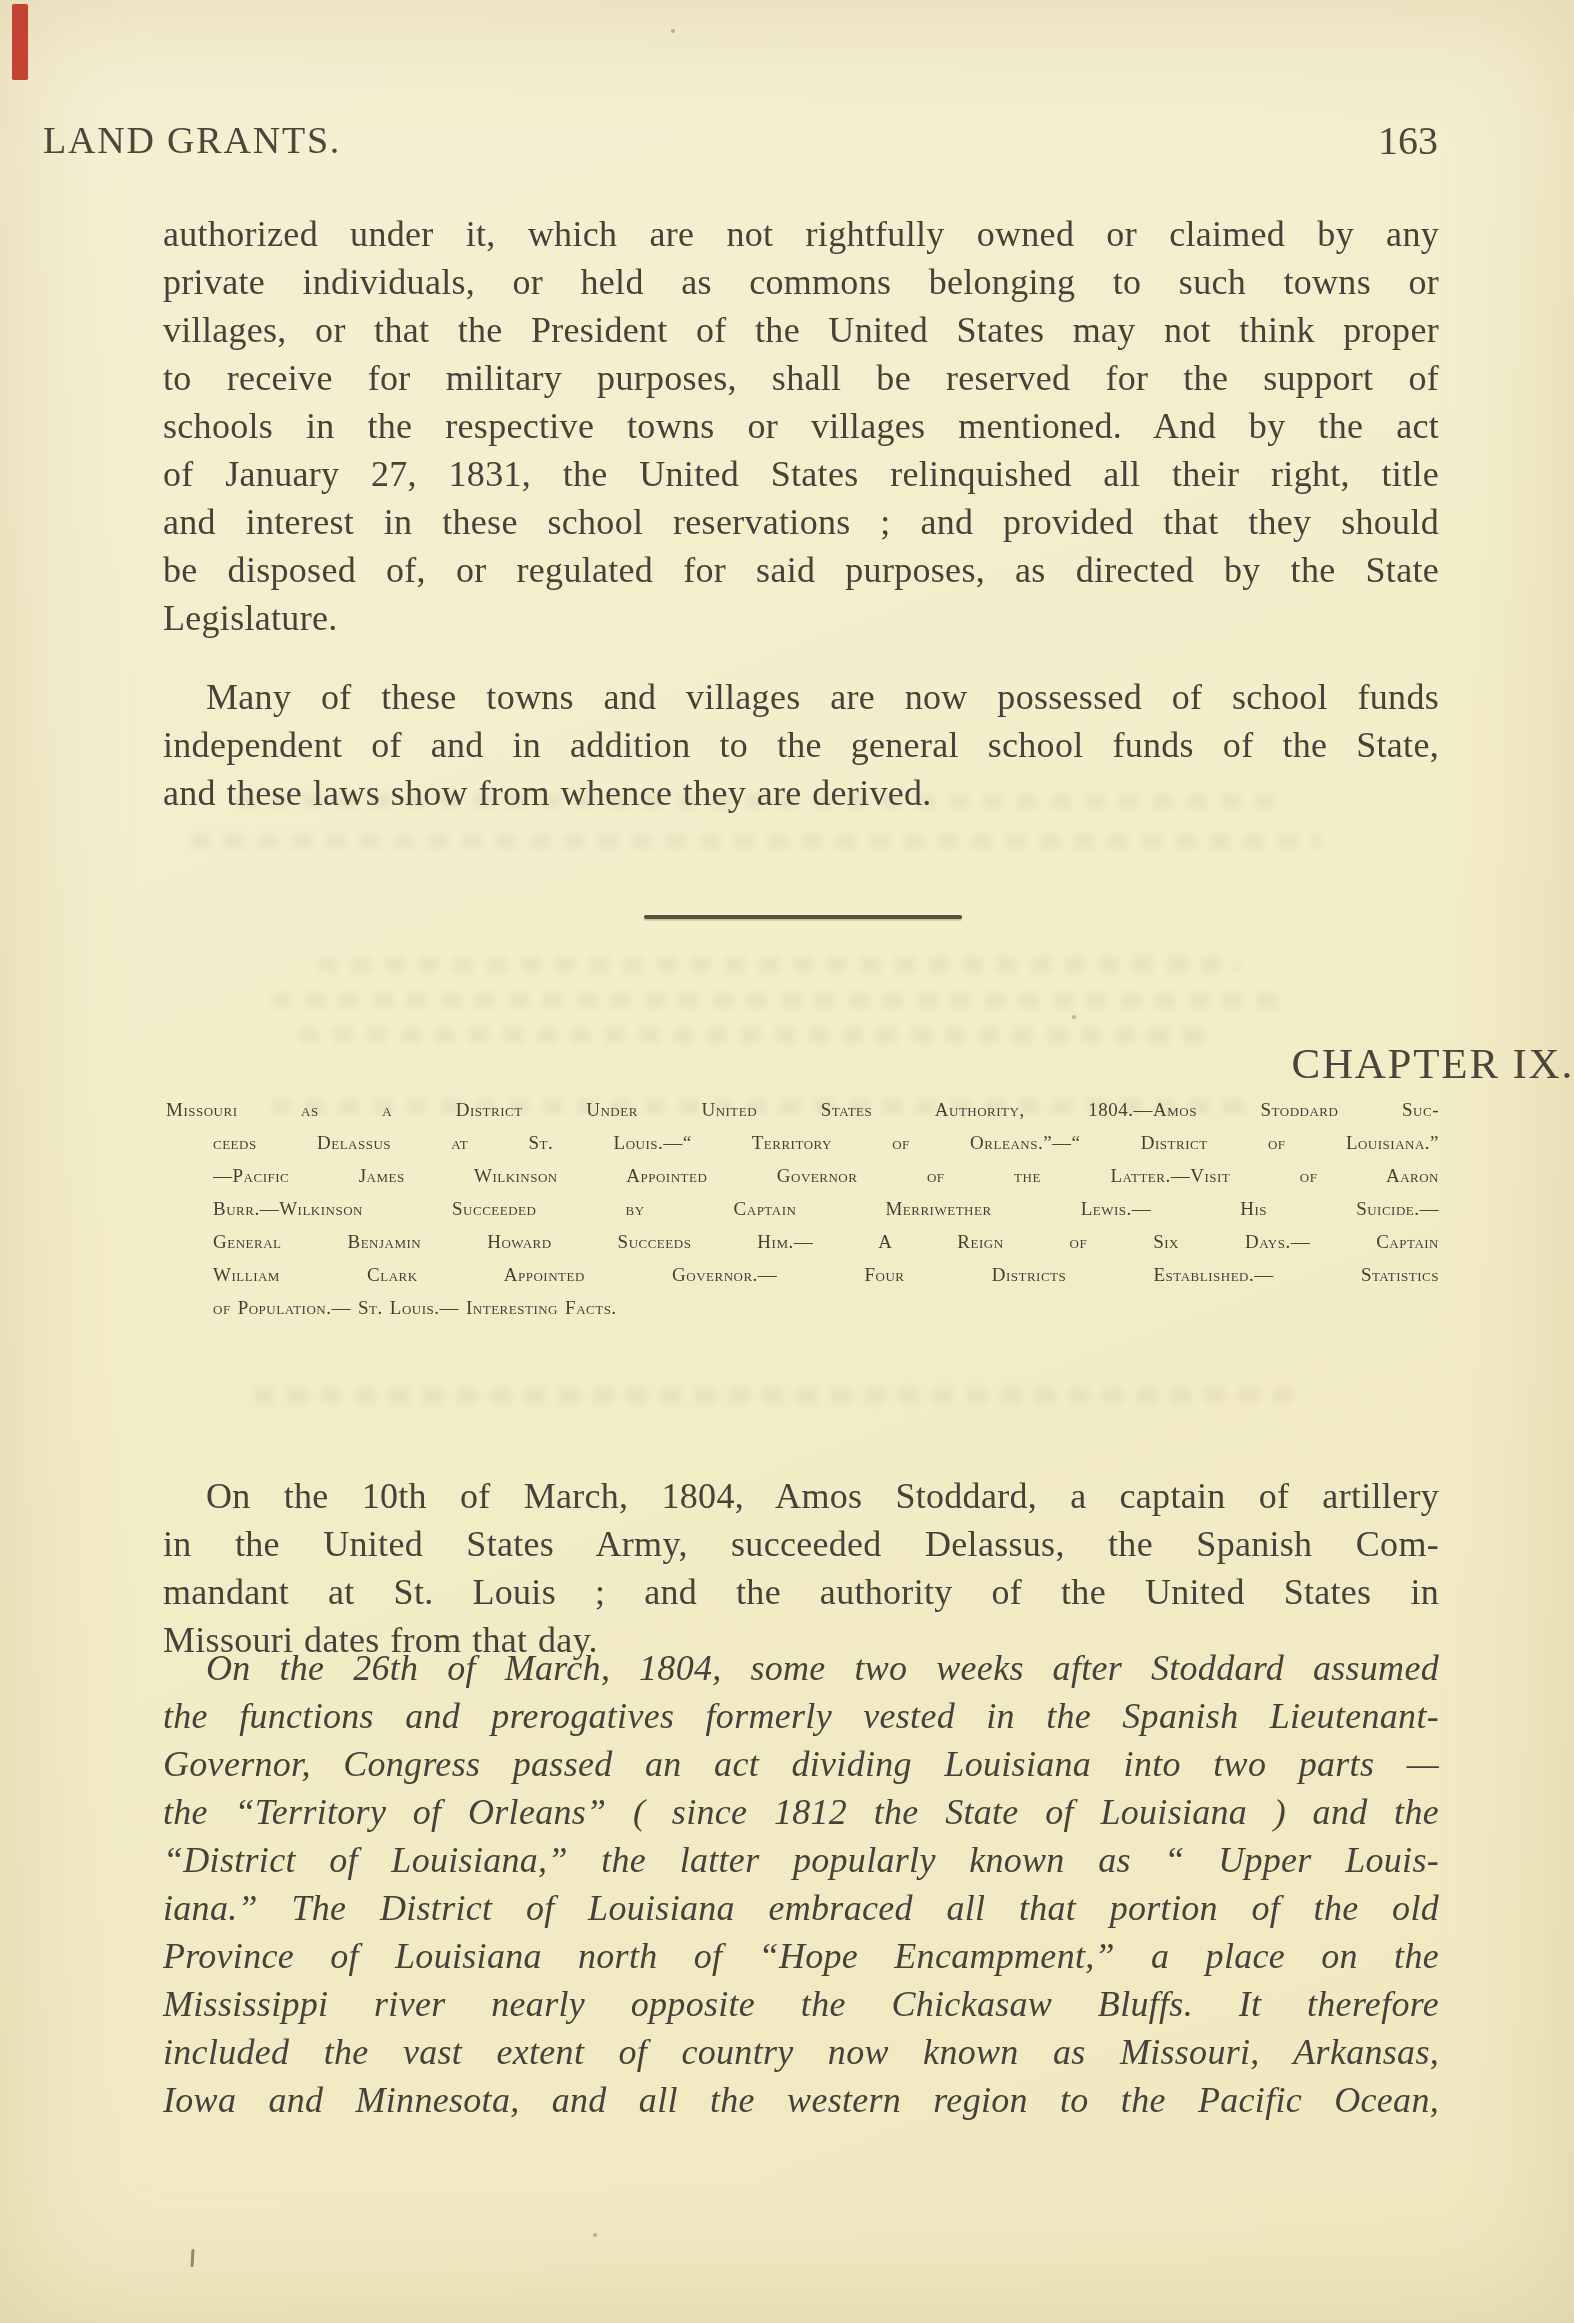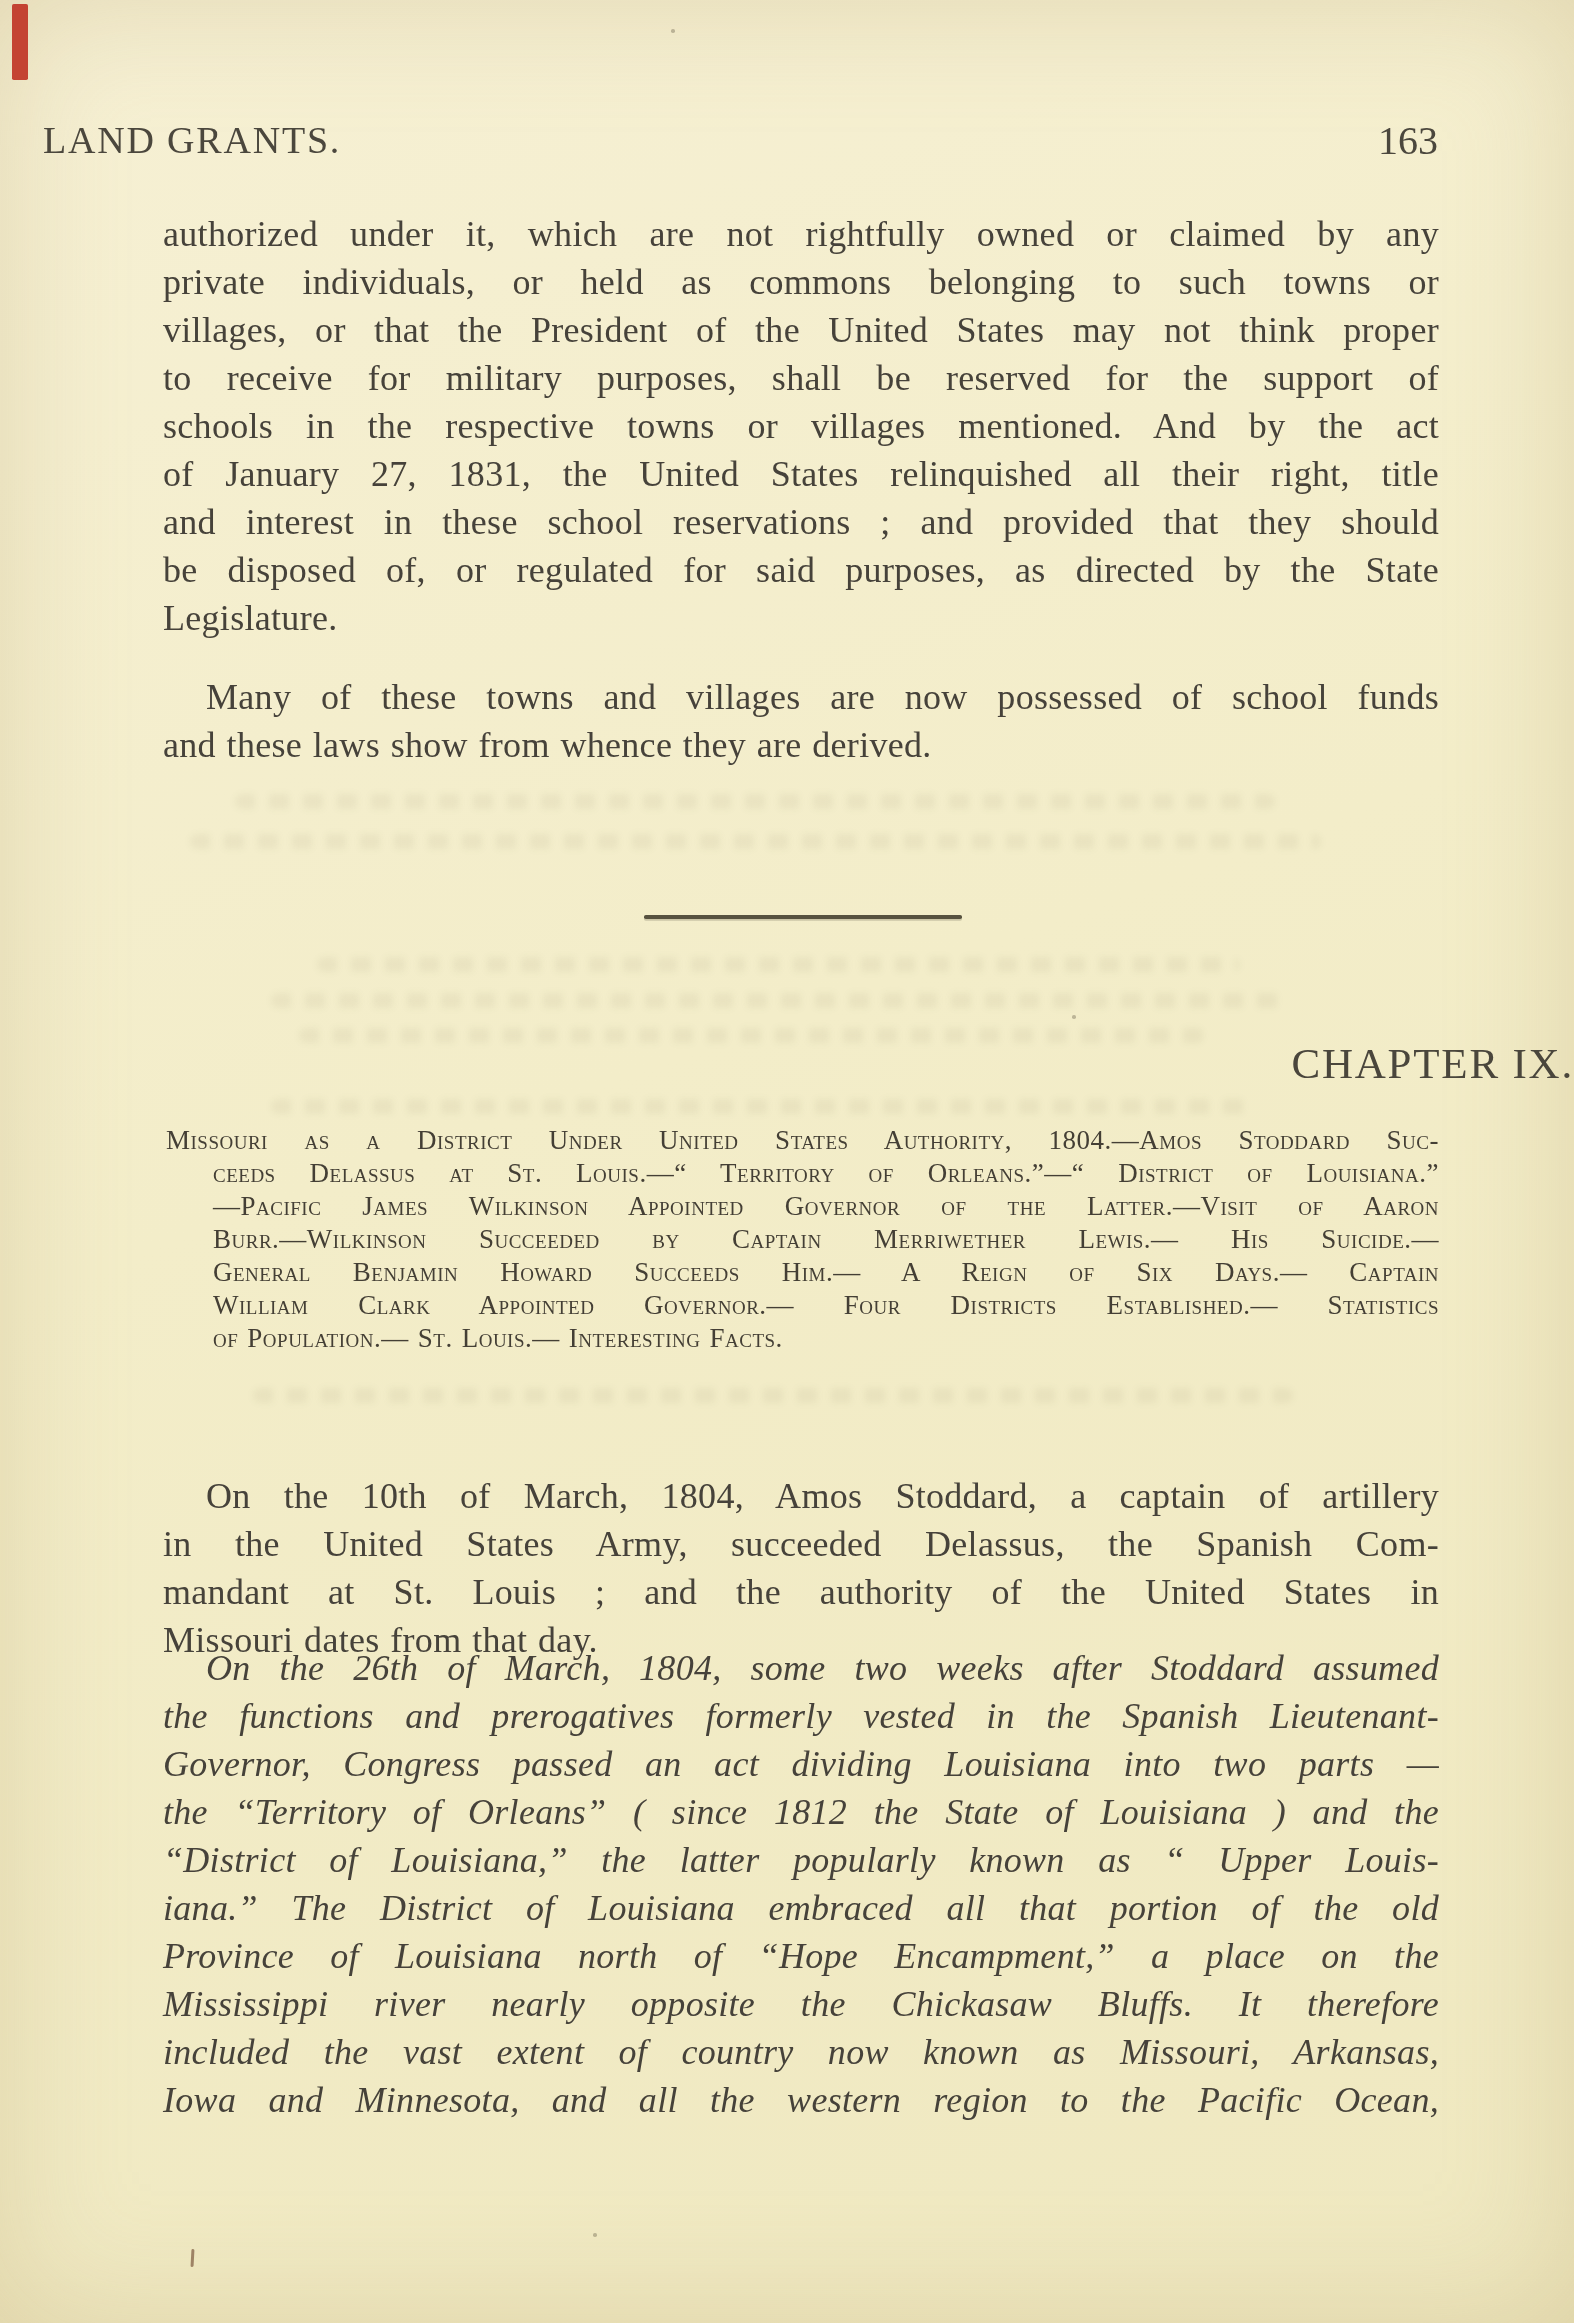--- a/index.html
+++ b/index.html
@@ -54,22 +54,22 @@
   .chapter-heading {
     position: absolute; top: 1040px; left: 0; right: 0;
     margin-left: 33px;
     text-align: right;
     font-size: 43px; line-height: 48px;
     letter-spacing: 1.8px;
     color: #4a463c;
   }
   
   .chapter-summary {
-    position: absolute; top: 1124px; left: 166px; width: 1273px;
-    font-size: 27px; line-height: 33px;
+    position: absolute; top: 1093px; left: 166px; width: 1273px;
+    font-size: 19px; line-height: 33px;
     font-variant: small-caps;
     letter-spacing: 0.5px; word-spacing: 1.8px;
     color: #443f35;
   }
   .chapter-summary .line { padding-left: 47px; }
   .chapter-summary .line.first { padding-left: 0; }
   
   .red-margin-mark {
     position: absolute; left: 11.8px; top: 3.6px;
     width: 16.3px; height: 76px;
@@ -129,20 +129,21 @@
       <div class="line">villages, or that the President of the United States may not think proper</div>
       <div class="line">to receive for military purposes, shall be reserved for the support of</div>
       <div class="line">schools in the respective towns or villages mentioned.  And by the act</div>
       <div class="line">of January 27, 1831, the United States relinquished all their right, title</div>
       <div class="line">and interest in these school reservations ; and provided that they should</div>
       <div class="line">be disposed of, or regulated for said purposes, as directed by the State</div>
       <div class="line last">Legislature.</div>
     </div>
   <div class="para indent" id="para-2">
       <div class="line first">Many of these towns and villages are now possessed of school funds</div>
+      <div class="line">independent of and in addition to the general school funds of the State,</div>
       <div class="line last">and these laws show from whence they are derived.</div>
     </div>
 
   <div class="section-rule"></div>
 
   <div class="chapter-heading">CHAPTER IX.</div>
 
   <div class="chapter-summary">
       <div class="line first">Missouri as a District Under United States Authority, 1804.—Amos Stoddard Suc-</div>
       <div class="line">ceeds Delassus at St. Louis.—“ Territory of Orleans.”—“ District of Louisiana.”</div>

